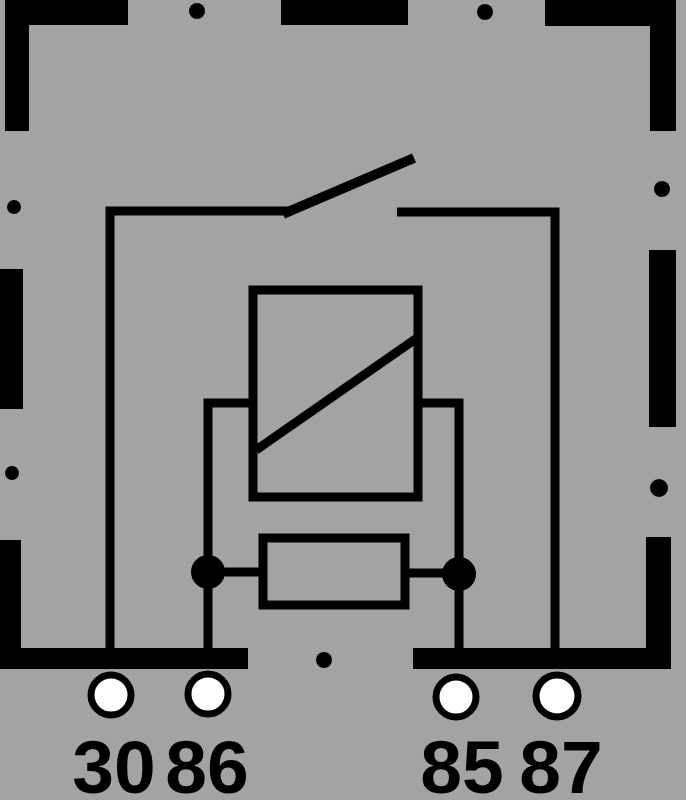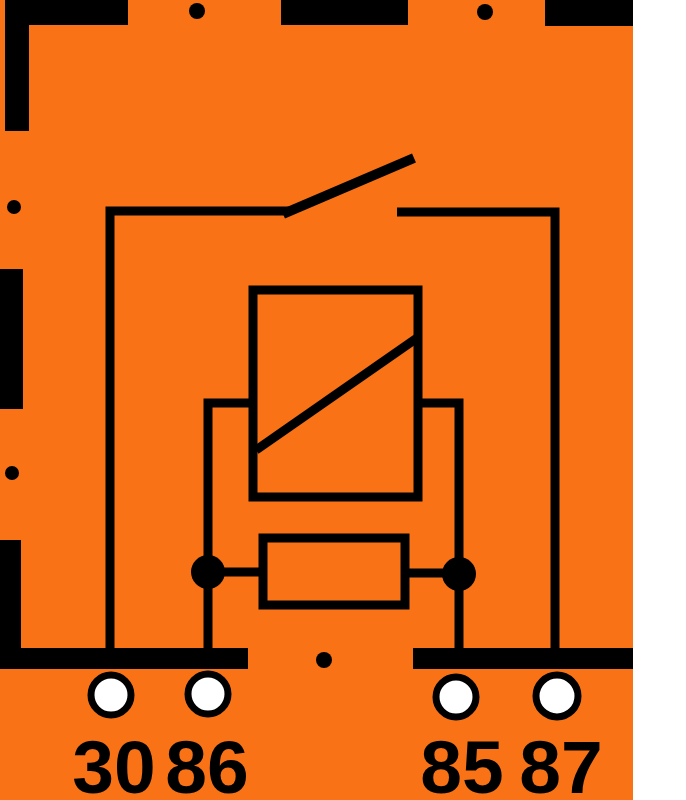--- a/index.html
+++ b/index.html
@@ -2,23 +2,23 @@
 <html><head>
 <meta charset="utf-8">
 <style>
   html, body {
     margin: 0;
     padding: 0;
     background: #ffffff;
   }
   .canvas {
     position: relative;
-    width: 633px;
+    width: 686px;
     height: 800px;
-    background: #f97316;
+    background: #a3a3a3;
     overflow: hidden;
     font-family: "Liberation Sans", sans-serif;
   }
   svg { display: block; }
   .ink { fill: #000000; }
   .wire {
     fill: none;
     stroke: #000000;
     stroke-width: 9;
     stroke-linecap: butt;

